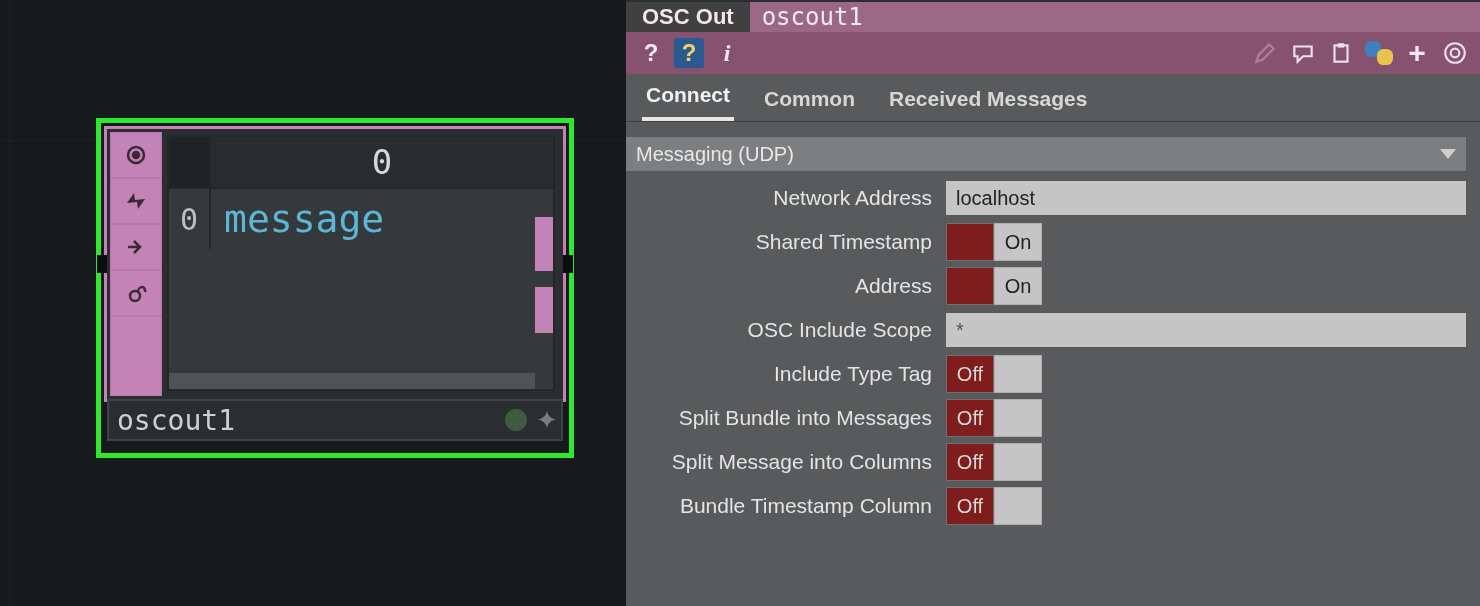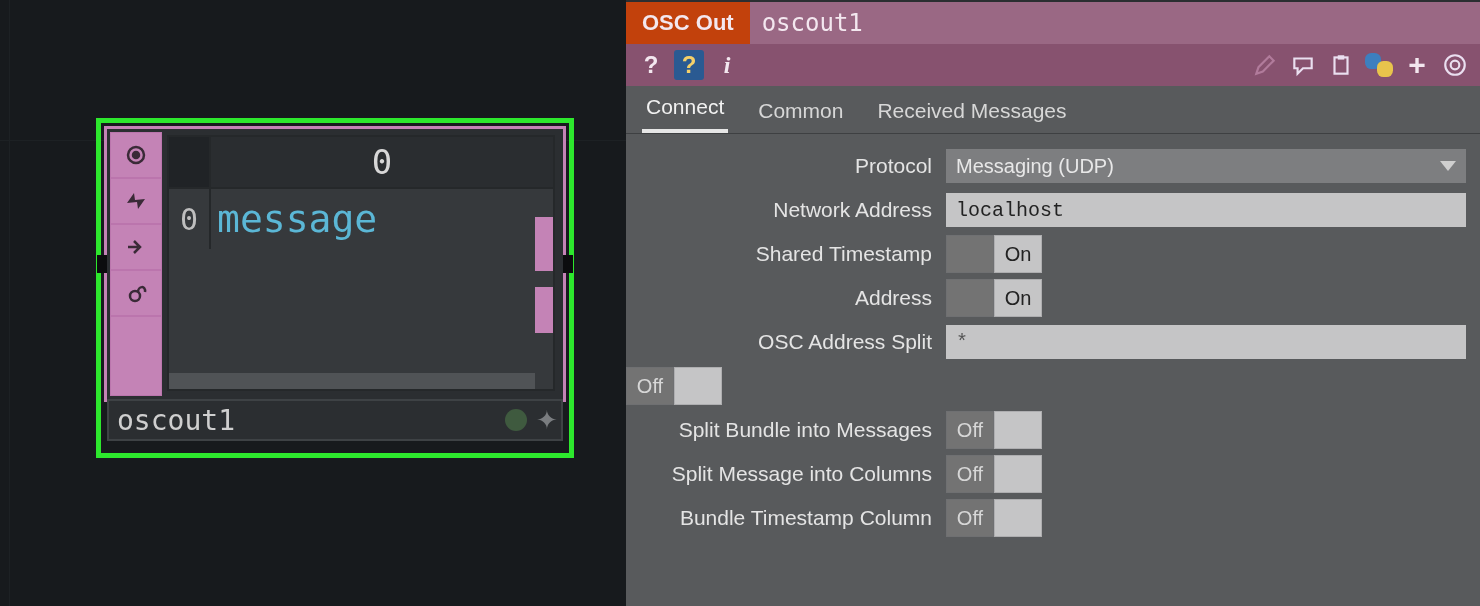--- a/index.html
+++ b/index.html
@@ -15,73 +15,73 @@
   .node-toolbar { position:absolute; left:3px; top:3px; bottom:3px; width:52px; background:#c483b6; display:flex; flex-direction:column; }
   .node-toolbar .tbtn { flex:0 0 46px; display:flex; align-items:center; justify-content:center; border:1px solid #bb75ad; color:#3a2a37; cursor:pointer; }
   .tbtn svg { width:24px; height:24px; stroke:#3a2a37; fill:none; stroke-width:2.5; }
 
   .node-viewer { position:absolute; left:60px; top:6px; right:8px; bottom:8px; background:#36393c; border:2px solid #25282a; }
   .vhdr { display:flex; height:50px; }
   .vhdr .corner { width:42px; border-right:2px solid #25282a; background:#202326; }
   .vhdr .cell { flex:1; display:flex; align-items:center; justify-content:center; font-size:34px; color:#d7d7d7; background:#2a2d30; font-family: Consolas, monospace;}
   .vrow { display:flex; height:62px; border-top:2px solid #25282a; }
   .vrow .idx { width:42px; display:flex; align-items:center; justify-content:center; border-right:2px solid #25282a; font-size:30px; color:#bfbfbf; font-family: Consolas, monospace;}
-  .vrow .val { flex:1; display:flex; align-items:center; padding-left:6px; font-size:38px; color:#5bb7d6; font-family: Consolas, monospace; }
+  .vrow .val { flex:1; display:flex; align-items:center; padding-left:13px; font-size:38px; color:#5bb7d6; font-family: Consolas, monospace; }
 
   .viewer-handle-r { position:absolute; top:80px; right:0; width:18px; height:54px; background:#c483b6; }
   .viewer-handle-r2 { position:absolute; top:150px; right:0; width:18px; height:46px; background:#c483b6; }
   .viewer-sb-b { position:absolute; left:0; right:18px; bottom:0; height:16px; background:#505356; }
   .viewer-sb-r { position:absolute; right:0; bottom:0; width:18px; height:16px; background:#36393c; }
 
   .node-name-bar { position:absolute; left:0; right:0; bottom:-42px; height:42px; background:#2b2e31; border:2px solid #3e4245; display:flex; align-items:center; }
   .node-name-bar .name { flex:1; padding-left:8px; font-family: Consolas, monospace; font-size:28px; color:#cfcfcf; }
   .node-name-bar .dot { width:22px; height:22px; border-radius:50%; background:#3f5a3f; margin-right:6px; }
   .node-name-bar .plusmini { width:28px; height:28px; display:flex; align-items:center; justify-content:center; color:#7a7d80; font-size:26px; }
   .node-conn-l, .node-conn-r { position:absolute; width:10px; height:18px; background:#0c0d0e; top:50%; transform:translateY(-50%); }
   .node-conn-l { left:-10px; } .node-conn-r { right:-10px; }
 
   
   .panel { position:absolute; left:626px; right:0; top:0; bottom:0; background:#585a5c; border-top:2px solid #2b2e31;}
-  .hdr1 { height:42px; background:#c2410c; display:flex; align-items:center;text-align:right; }
+  .hdr1 { height:30px; background:#404040; display:flex; align-items:center;text-align:right; }
   .hdr1 .type { padding:0 16px; font-size:22px; font-weight:600; color:#f3e7ef; white-space:nowrap;}
   .hdr1 .namefield { flex:1; height:100%; background:#9a6884; display:flex; align-items:center; padding-left:12px; font-family: Consolas, monospace; font-size:24px; color:#f3e7ef; }
 
   .hdr2 { height:42px; background:#87526f; display:flex; align-items:center; gap:8px; padding:0 10px; }
   .iconbtn { width:30px; height:30px; display:flex; align-items:center; justify-content:center; color:#f3e7ef; cursor:pointer; font-size:24px; font-weight:700;}
   .iconbtn.box { background:#2a5a92; border-radius:3px; }
   .iconbtn svg { width:26px; height:26px; }
   .iconbtn .pencil { stroke:#b17b9b; fill:none; stroke-width:2;}
   .hdr2 .spacer { flex:1; }
   .pyblob { width:28px; height:28px; position:relative; }
   .pyblob .b1 { position:absolute; width:16px; height:16px; background:#3d7fbf; border-radius:40% 40% 40% 40%; left:0; top:2px;}
   .pyblob .b2 { position:absolute; width:16px; height:16px; background:#e8c44c; border-radius:40% 40% 40% 40%; right:0; bottom:2px;}
 
   .tabs { height:48px; background:#585a5c; display:flex; align-items:flex-end; gap:26px; padding:0 16px; border-bottom:1px solid #3e4042;}
-  .tab { font-size:21px; padding:10px 4px; color:#d7d7d7; cursor:pointer; }
+  .tab { font-size:21px; padding:10px 4px; color:#d7d7d7; cursor:pointer;font-weight:bold; }
   .tab.active { color:#f2f2f2; border-bottom:4px solid #e6e6e6; }
 
   .params { padding:10px 0; }
   .prow { display:flex; align-items:center; height:44px; }
   .plabel { width:320px; text-align:right; padding-right:14px; font-size:21px; color:#e4e4e4; white-space:nowrap;}
   .pfield { flex:1; display:flex; align-items:center; padding-right:14px; height:34px; position:relative;}
 
   .dropdown { flex:1; height:34px; background:#7d7e80; display:flex; align-items:center; padding:0 10px; font-size:20px; color:#e8e8e8; position:relative; cursor:pointer; }
   .dropdown .chev { position:absolute; right:10px; top:50%; transform:translateY(-50%); width:0; height:0; border-left:8px solid transparent; border-right:8px solid transparent; border-top:10px solid #cfcfcf; }
 
-  .textin { flex:1; height:34px; background:#c5c5c6; color:#222; display:flex; align-items:center; padding:0 10px; font-size:20px; font-family: Liberation Mono, monospace; cursor:text;}
+  .textin { flex:1; height:34px; background:#c5c5c6; color:#222; display:flex; align-items:center; padding:0 10px; font-size:20px; font-family: Liberation Sans, sans-serif; cursor:text;}
   .textin.dim { color:#555;}
 
   .numin { width:96px; height:34px; background:#c5c5c6; color:#222; display:flex; align-items:center; padding:0 10px; font-size:20px; font-family: Consolas, monospace; cursor:text;}
   .slider { flex:1; height:34px; position:relative; margin-left:14px; }
   .slider-track { position:absolute; left:0; right:0; top:50%; height:4px; background:#3a3c3e; transform:translateY(-50%);}
   .slider-thumb { position:absolute; top:50%; width:14px; height:24px; background:#7d7e80; transform:translate(-50%,-50%); cursor:pointer;}
 
   .toggle { display:flex; height:38px; }
   .toggle .half { width:48px; display:flex; align-items:center; justify-content:center; font-size:20px; }
-  .toggle .off { background:#737373; color:#d7d7d7; border:1px solid #6f7072;}
+  .toggle .off { background:#7f1d1d; color:#d7d7d7; border:1px solid #6f7072;}
   .toggle .on  { background:#c5c5c6; color:#222; border:1px solid #aeaeb0;}
 
 </style>
 </head>
 <body>
 
 <div class="network">
   <div class="gridline-v" style="left:9px"></div>
   <div class="gridline-h" style="top:140px"></div>
 
@@ -185,21 +185,20 @@
 
   <div class="tabs">
     <div class="tab active">Connect</div>
     <div class="tab">Common</div>
     <div class="tab">Received Messages</div>
   </div>
 
   <div class="params">
 
     <div class="prow">
-      <div class="plabel">Protocol</div>
       <div class="pfield">
         <div class="dropdown">
           <span>Messaging (UDP)</span>
           <span class="chev"></span>
         </div>
       </div>
     </div>
 
     <div class="prow">
       <div class="plabel">Network Address</div>
@@ -223,27 +222,28 @@
       <div class="plabel">Address</div>
       <div class="pfield">
         <div class="toggle">
           <div class="half off"></div>
           <div class="half on">On</div>
         </div>
       </div>
     </div>
 
     <div class="prow">
-      <div class="plabel">OSC Address Split</div>
+      <div class="plabel">OSC Include Scope</div>
       <div class="pfield">
         <div class="textin dim">*</div>
       </div>
     </div>
 
     <div class="prow">
+      <div class="plabel">Include Type Tag</div>
       <div class="pfield">
         <div class="toggle">
           <div class="half off">Off</div>
           <div class="half on"></div>
         </div>
       </div>
     </div>
 
     <div class="prow">
       <div class="plabel">Split Bundle into Messages</div>

